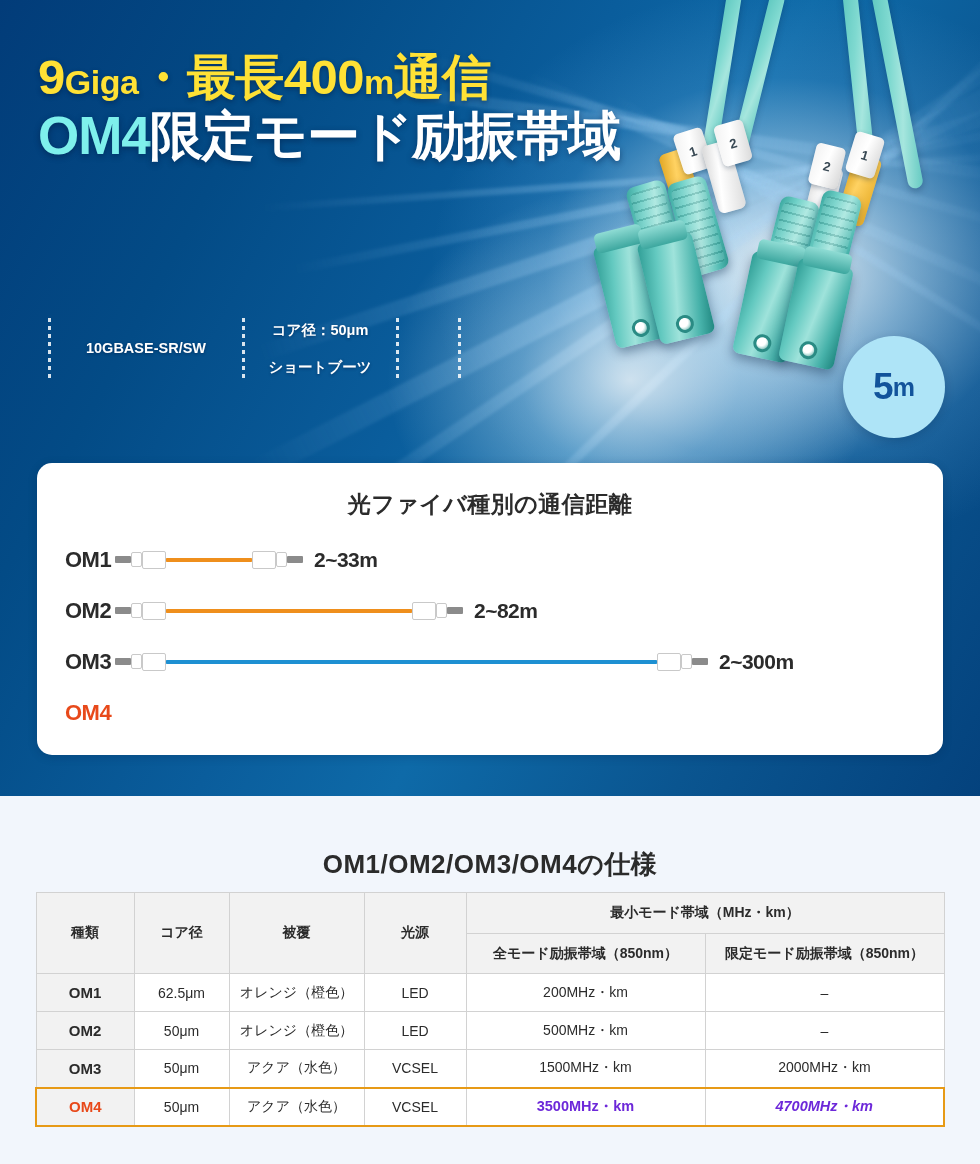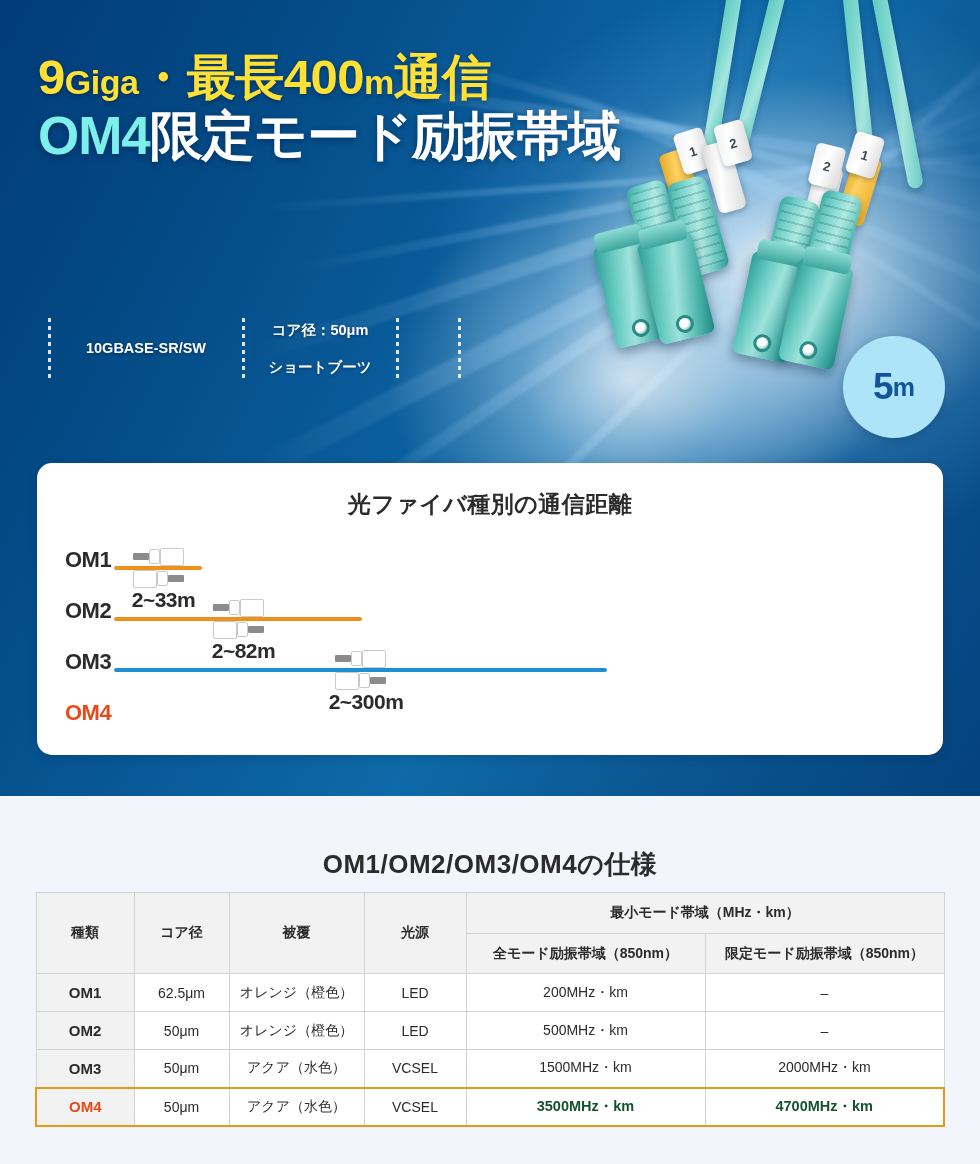--- a/index.html
+++ b/index.html
@@ -132,21 +132,21 @@
     text-align: center; font-size: 23px; font-weight: 700; color: #2b2b2b;
     margin-top: 26px; letter-spacing: 0.5px;
   }
   .rows { position: relative; margin-top: 14px; }
   .frow { position: relative; height: 51px; display: flex; align-items: center; }
   .flabel {
     width: 78px; flex: 0 0 78px; text-align: left; padding-left: 28px;
     font-size: 22px; font-weight: 700; color: #2b2b2b; letter-spacing: -0.5px;
   }
   .frow.hl .flabel { color: #e8491a; }
-  .cable { position: relative; height: 24px; display: flex; align-items: center; flex-direction: column; }
+  .cable { position: relative; height: 24px; display: flex; align-items: center; }
   .cap-l, .cap-r { position: relative; display: flex; align-items: center; flex: 0 0 auto; z-index: 3; }
   .stub { width: 16px; height: 7px; background: #8b8b8b; border-radius: 1px; }
   .barrel-s { width: 11px; height: 15px; background: #ffffff; border: 1.6px solid #c9c9c9; border-radius: 2px; }
   .barrel-l { width: 24px; height: 18px; background: #ffffff; border: 1.6px solid #c9c9c9; border-radius: 2px; }
   .fiber { height: 4px; border-radius: 2px; flex: 0 0 auto; margin: 0 -1px; }
   .dist {
     margin-left: 11px; font-size: 21px; font-weight: 700; color: #2b2b2b;
     letter-spacing: -0.5px; white-space: nowrap;
   }
   .frow.hl .dist { color: #e8491a; font-size: 22px; }
@@ -170,22 +170,22 @@
     font-weight: 400; font-size: 14px; padding: 0;
   }
   table.spec thead th { background: #f2f2f2; font-weight: 700; }
   .th-top { height: 41px; font-size: 14.5px; }
   .th-sub { height: 40px; font-size: 14px; }
   .th-span { height: 81px; vertical-align: middle; }
   table.spec tbody td { height: 38px; background: #ffffff; }
   table.spec tbody td.kind { background: #f2f2f2; font-weight: 700; font-size: 15px; }
   tr.om4row td { background: #fdf3cd; border-top: 2px solid #e79a16; border-bottom: 2px solid #e79a16; }
   tr.om4row td.kind { background: #f5f0e2; color: #e8491a; border-left: 2px solid #e79a16; }
-  tr.om4row td.last { border-right: 2px solid #e79a16; }
-  tr.om4row td.bw { color: #14532d; font-weight: 700; font-size: 14.5px; }
+  tr.om4row td.last { border-right: 2px solid #e79a16; font-style: italic; }
+  tr.om4row td.bw { color: #6d28d9; font-weight: 700; font-size: 14.5px; }
 </style>
 </head>
 <body>
 
 <div id="page">
 
   <div class="hero">
     <div class="rays" id="rays">
         <div class="ray" style="width: 820px; height: 16px; right: -60px; top: 92px; transform: rotate(-18deg);"></div>
         <div class="ray" style="width: 760px; height: 9px; right: -60px; top: 120px; transform: rotate(-11deg);"></div>

